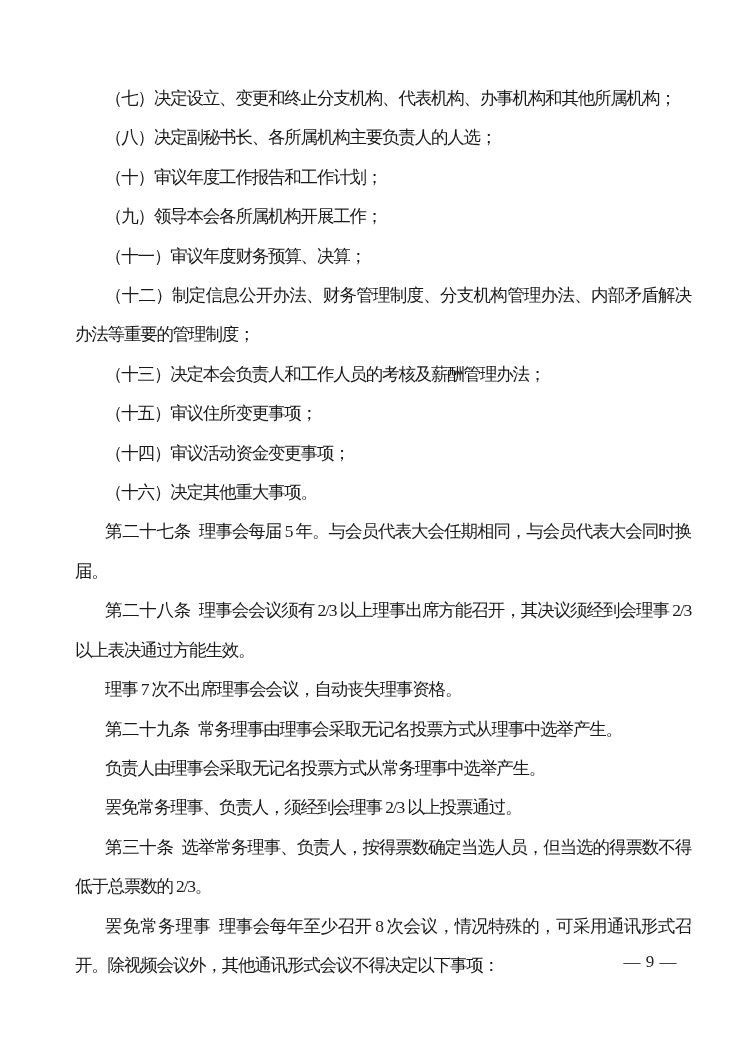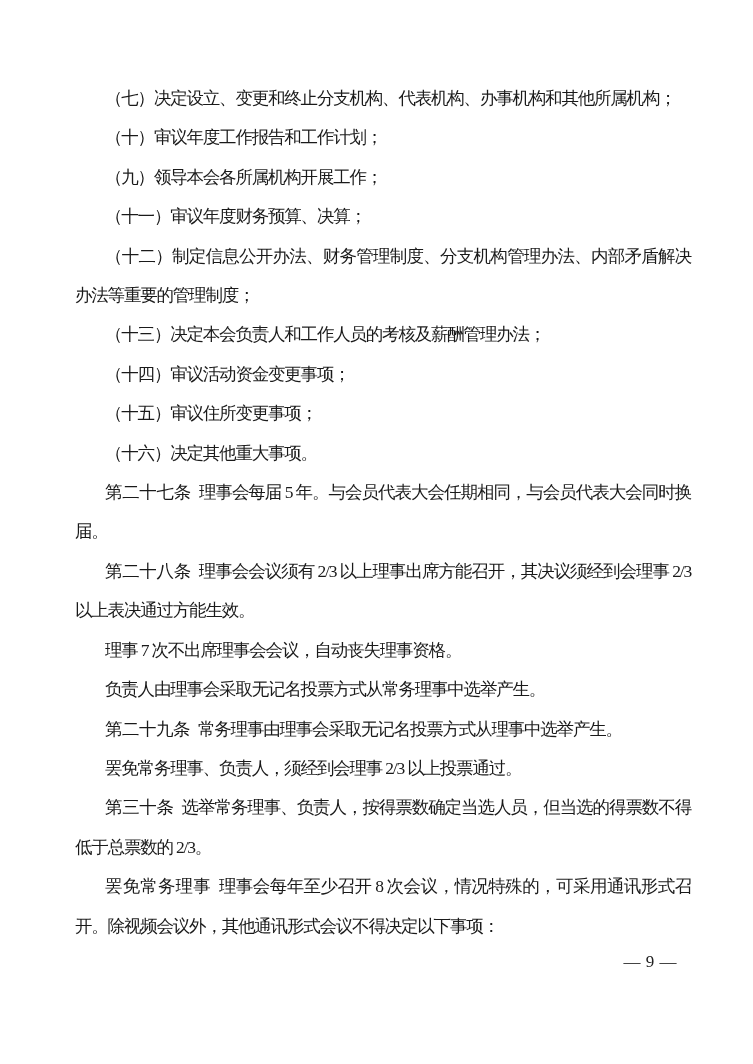--- a/index.html
+++ b/index.html
@@ -48,33 +48,34 @@
     color: #222222;
     letter-spacing: 0.5px;
   }
 </style>
 </head>
 <body>
 
 <div class="page">
   <main class="doc" id="doc-body">
       <p class="para"><span>（七）决定设立、变更和终止分支机构、代表机构、办事机构和其他所属机构；</span></p>
+      <p class="para"><span>（八）决定副秘书长、各所属机构主要负责人的人选；</span></p>
       <p class="para"><span>（十）审议年度工作报告和工作计划；</span></p>
       <p class="para"><span>（九）领导本会各所属机构开展工作；</span></p>
       <p class="para"><span>（十一）审议年度财务预算、决算；</span></p>
       <p class="para"><span>（十二）制定信息公开办法、财务管理制度、分支机构管理办法、内部矛盾解决办法等重要的管理制度；</span></p>
       <p class="para"><span>（十三）决定本会负责人和工作人员的考核及薪酬管理办法；</span></p>
+      <p class="para"><span>（十五）审议住所变更事项；</span></p>
       <p class="para"><span>（十四）审议活动资金变更事项；</span></p>
-      <p class="para"><span>（十五）审议住所变更事项；</span></p>
       <p class="para"><span>（十六）决定其他重大事项。</span></p>
       <p class="para"><b class="art">第二十七条</b><span>理事会每届 5 年。与会员代表大会任期相同，与会员代表大会同时换届。</span></p>
       <p class="para"><b class="art">第二十八条</b><span>理事会会议须有 2/3 以上理事出席方能召开，其决议须经到会理事 2/3 以上表决通过方能生效。</span></p>
       <p class="para"><span>理事 7 次不出席理事会会议，自动丧失理事资格。</span></p>
+      <p class="para"><b class="art">第二十九条</b><span>常务理事由理事会采取无记名投票方式从理事中选举产生。</span></p>
       <p class="para"><span>负责人由理事会采取无记名投票方式从常务理事中选举产生。</span></p>
-      <p class="para"><b class="art">第二十九条</b><span>常务理事由理事会采取无记名投票方式从理事中选举产生。</span></p>
       <p class="para"><span>罢免常务理事、负责人，须经到会理事 2/3 以上投票通过。</span></p>
       <p class="para"><b class="art">第三十条</b><span>选举常务理事、负责人，按得票数确定当选人员，但当选的得票数不得低于总票数的 2/3。</span></p>
       <p class="para"><b class="art">罢免常务理事</b><span>理事会每年至少召开 8 次会议，情况特殊的，可采用通讯形式召开。除视频会议外，其他通讯形式会议不得决定以下事项：</span></p>
     </main>
   <div class="footer">
     <span>— 9 —</span>
   </div>
 </div>
 
 </body></html>

